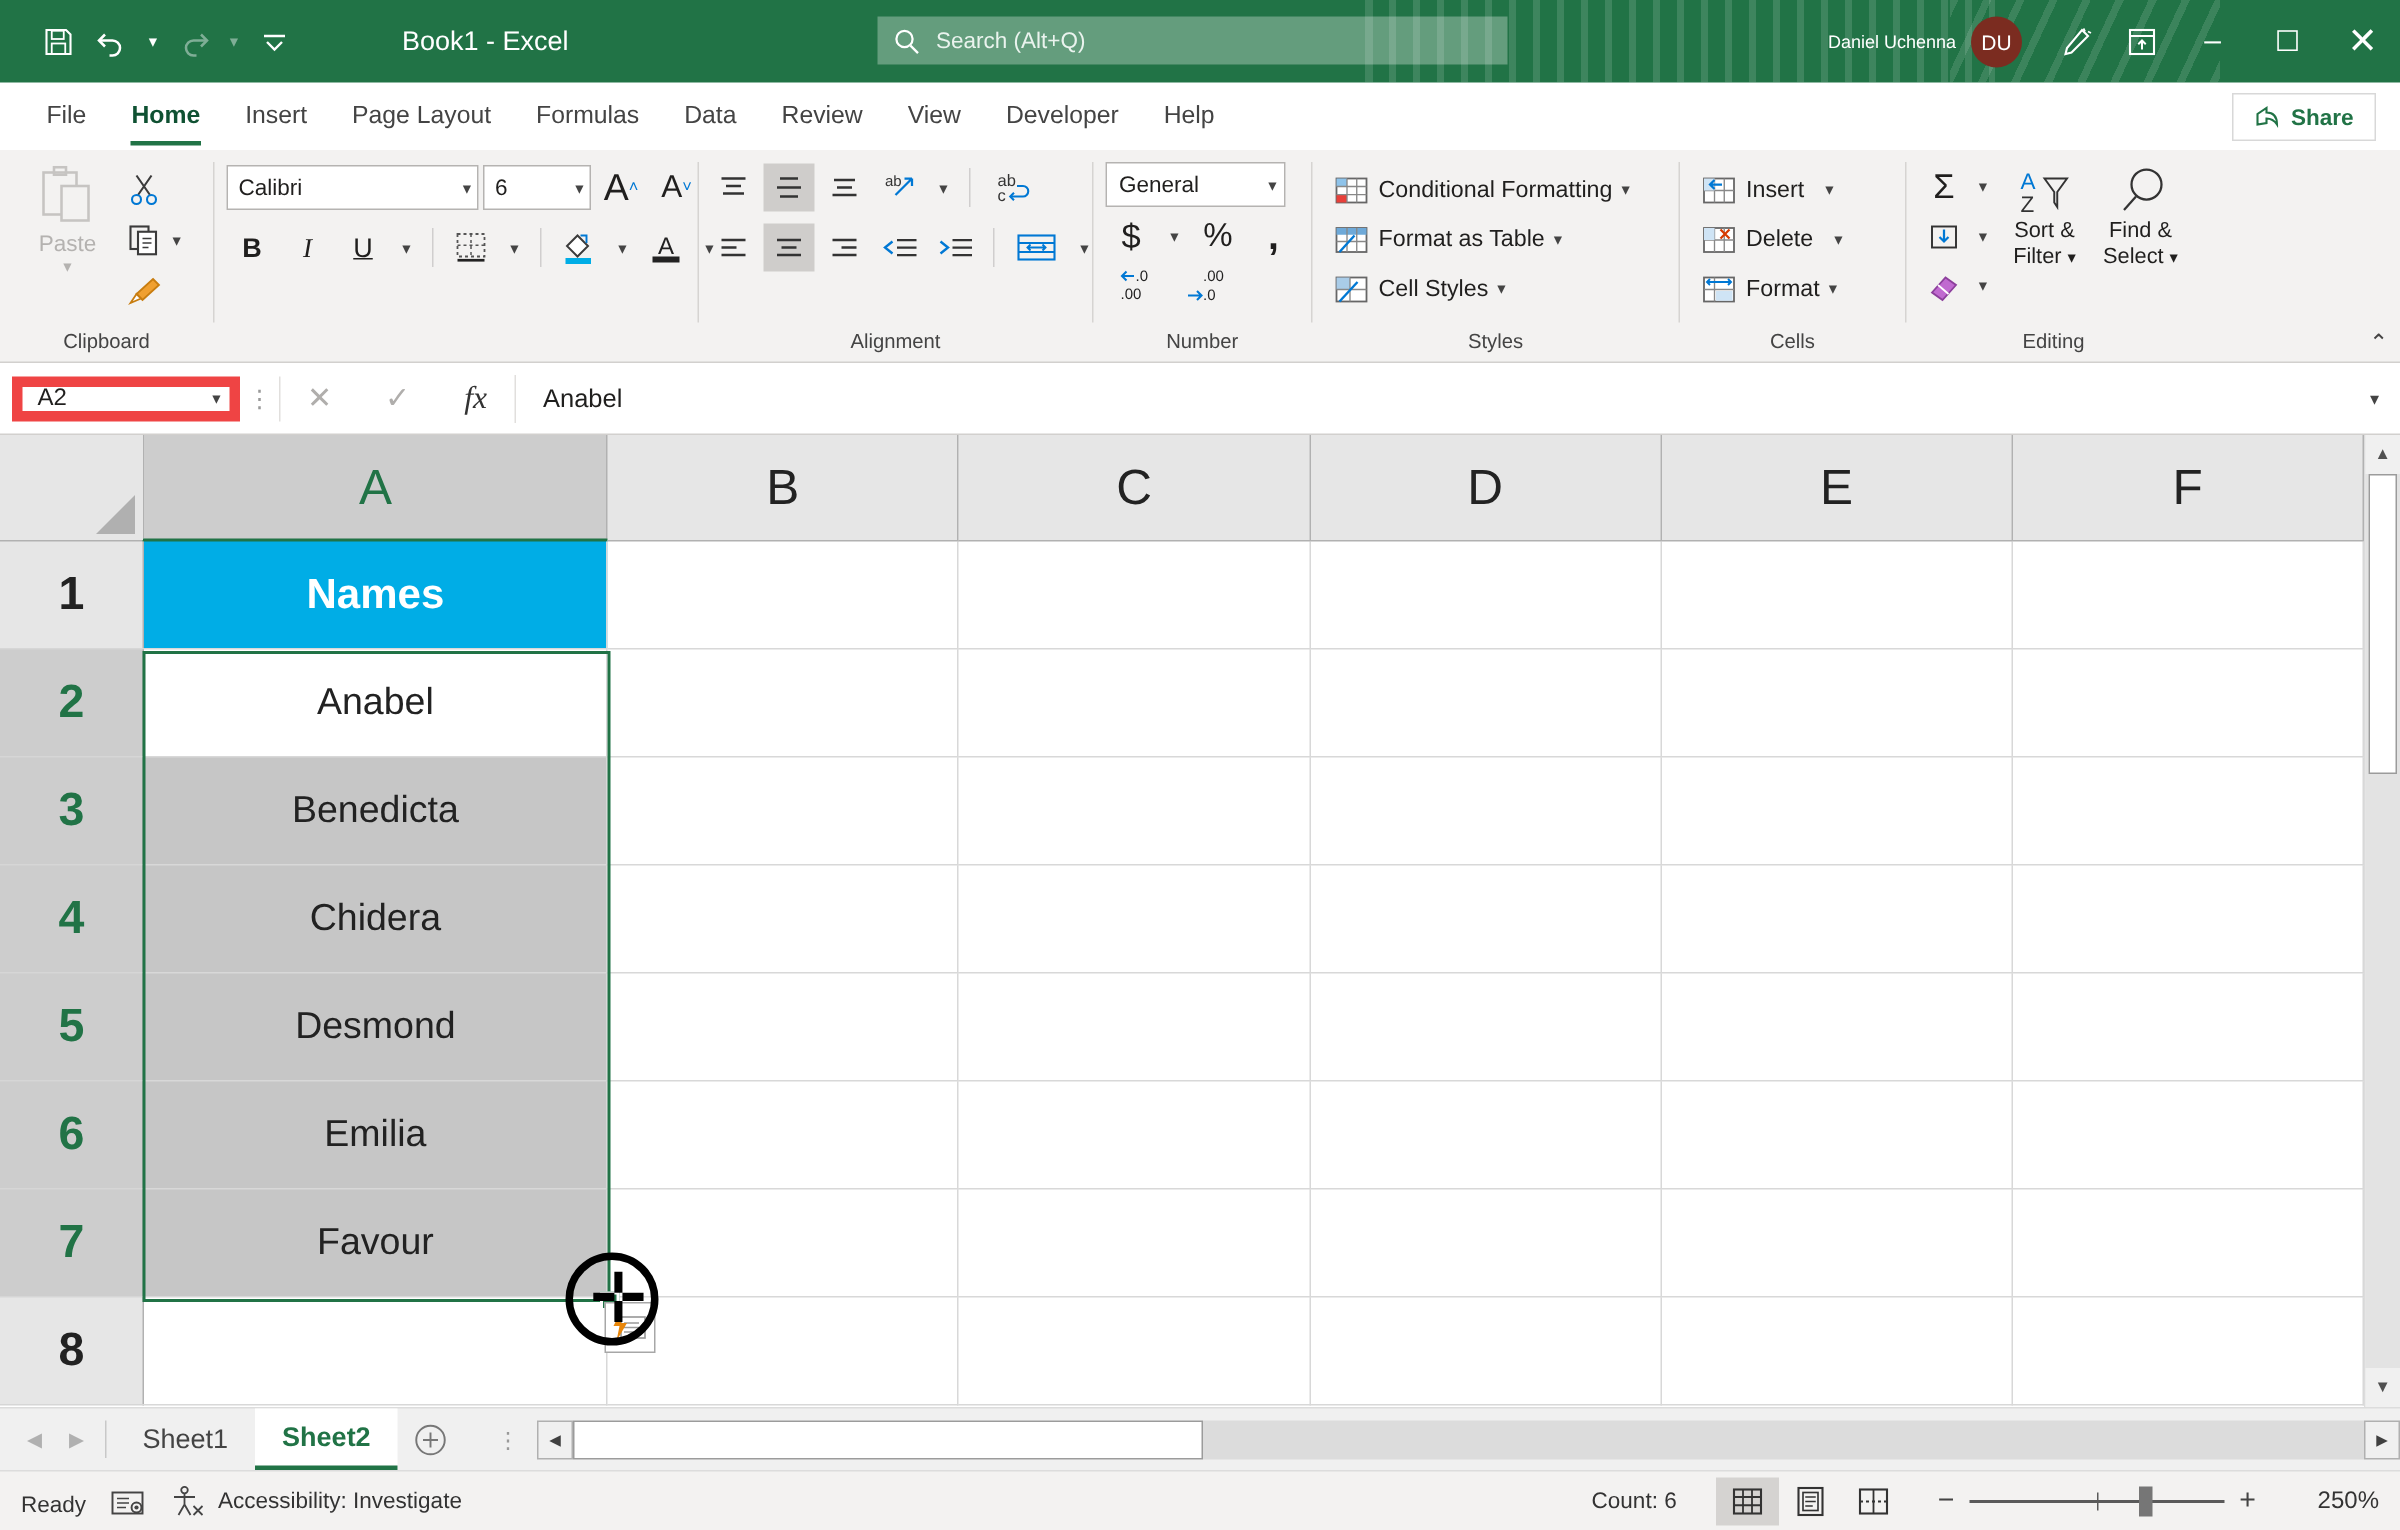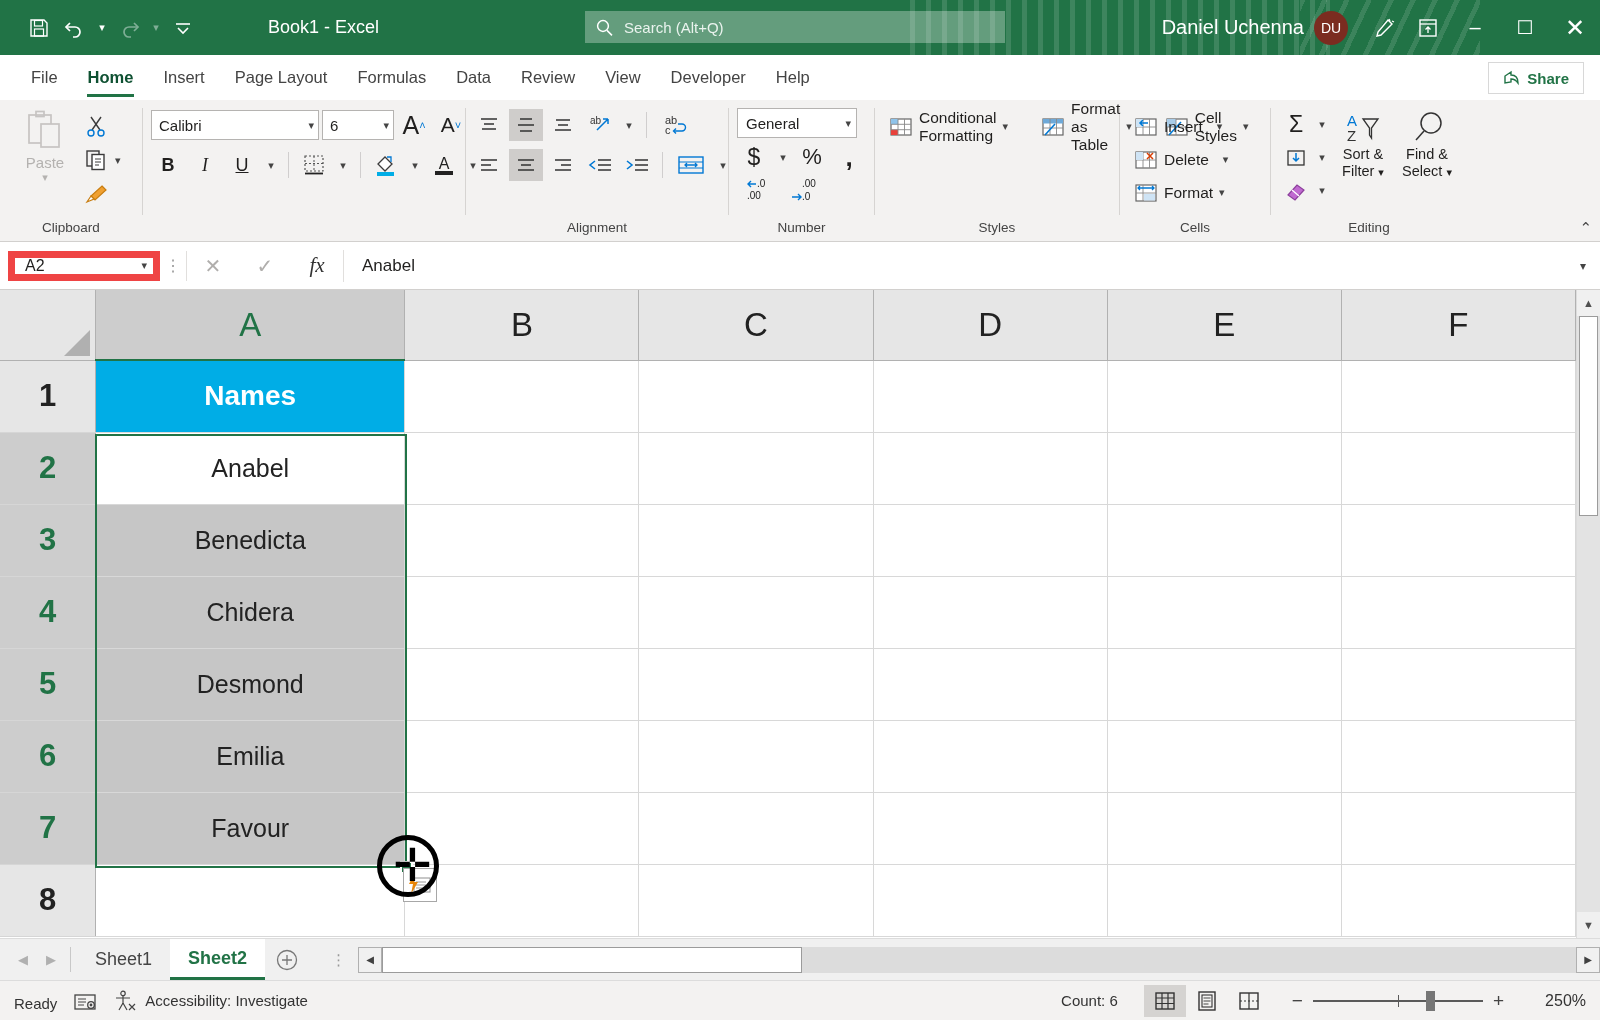--- a/index.html
+++ b/index.html
@@ -49,21 +49,21 @@
     position: absolute; left: 585px; top: 11px; width: 420px; height: 32px;
     background: rgba(255,255,255,.30); display: flex; align-items: center;
     padding: 4px 10px; z-index: 3;
   }
   .searchbox .sicon { color: #fff; margin-right: 10px; display:flex; }
   .searchbox .stext { color: #eaf3ee; font-size: 15px; }
   .tb-right {
     position: absolute; right: 0; top: 0; height: 55px;
     display: flex; align-items: center; z-index: 3;
   }
-  .username { color: #fff; font-size: 20px; margin-right: 10px; white-space: nowrap;}
+  .username { color: #fff; font-size: 12px; margin-right: 10px; white-space: nowrap;}
   .avatar {
     width: 34px; height: 34px; border-radius: 50%; background: #7b2c20;
     color: #fff; font-size: 14px; display: flex; align-items: center; justify-content: center;
     margin-right: 14px;
   }
   .tb-ic {
     width: 44px; height: 55px; display: flex; align-items: center; justify-content: center;
     color: #fff;
   }
   .wbtn { width: 50px; height: 55px; display: flex; align-items: center; justify-content: center; color: #fff; }
@@ -590,21 +590,21 @@
                 <text x="14" y="22" font-size="10" fill="#222" font-family="Liberation Sans">.0</text>
               </svg>
           </div>
         </div>
       </div>
       <div class="group-label">Number</div>
     </div>
     <div class="gsep"></div>
 
     <div class="group stylesg">
-      <div class="group-body" style="padding-top:4px;gap:27px;">
+      <div class="group-body" style="flex-direction:column;padding-top:4px;">
         <div class="srow">
           <span>
             <svg width="24" height="22" viewBox="0 0 24 22">
                 <rect x="2" y="3" width="20" height="16" fill="#fff" stroke="#666" stroke-width="1.2"></rect>
                 <rect x="2" y="3" width="7" height="5.3" fill="#8ec3ea"></rect>
                 <rect x="2" y="13.7" width="7" height="5.3" fill="#e8403a"></rect>
                 <path d="M9 3 V19 M15.5 3 V19 M2 8.3 H22 M2 13.7 H22" stroke="#888" stroke-width=".9"></path>
               </svg>
           </span>
           <span>Conditional Formatting</span>

